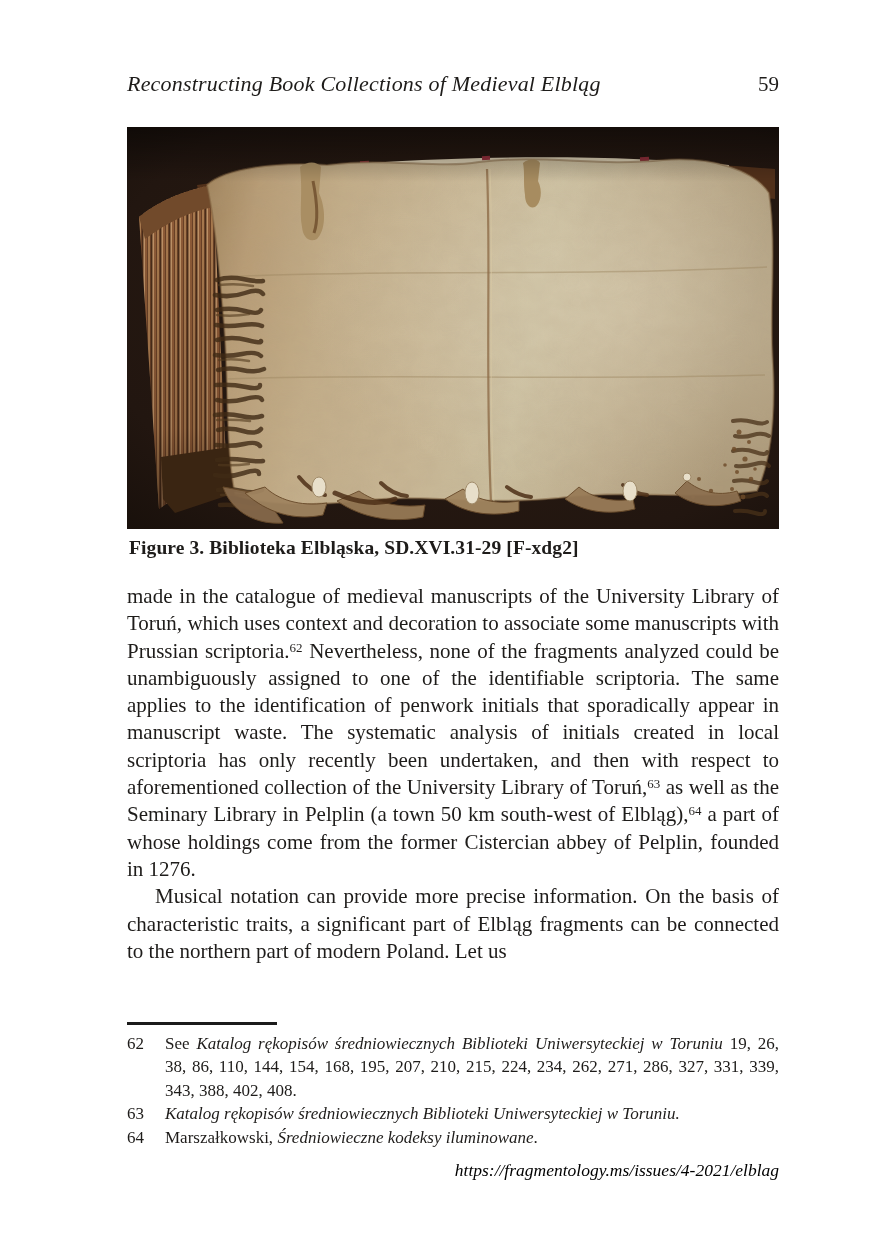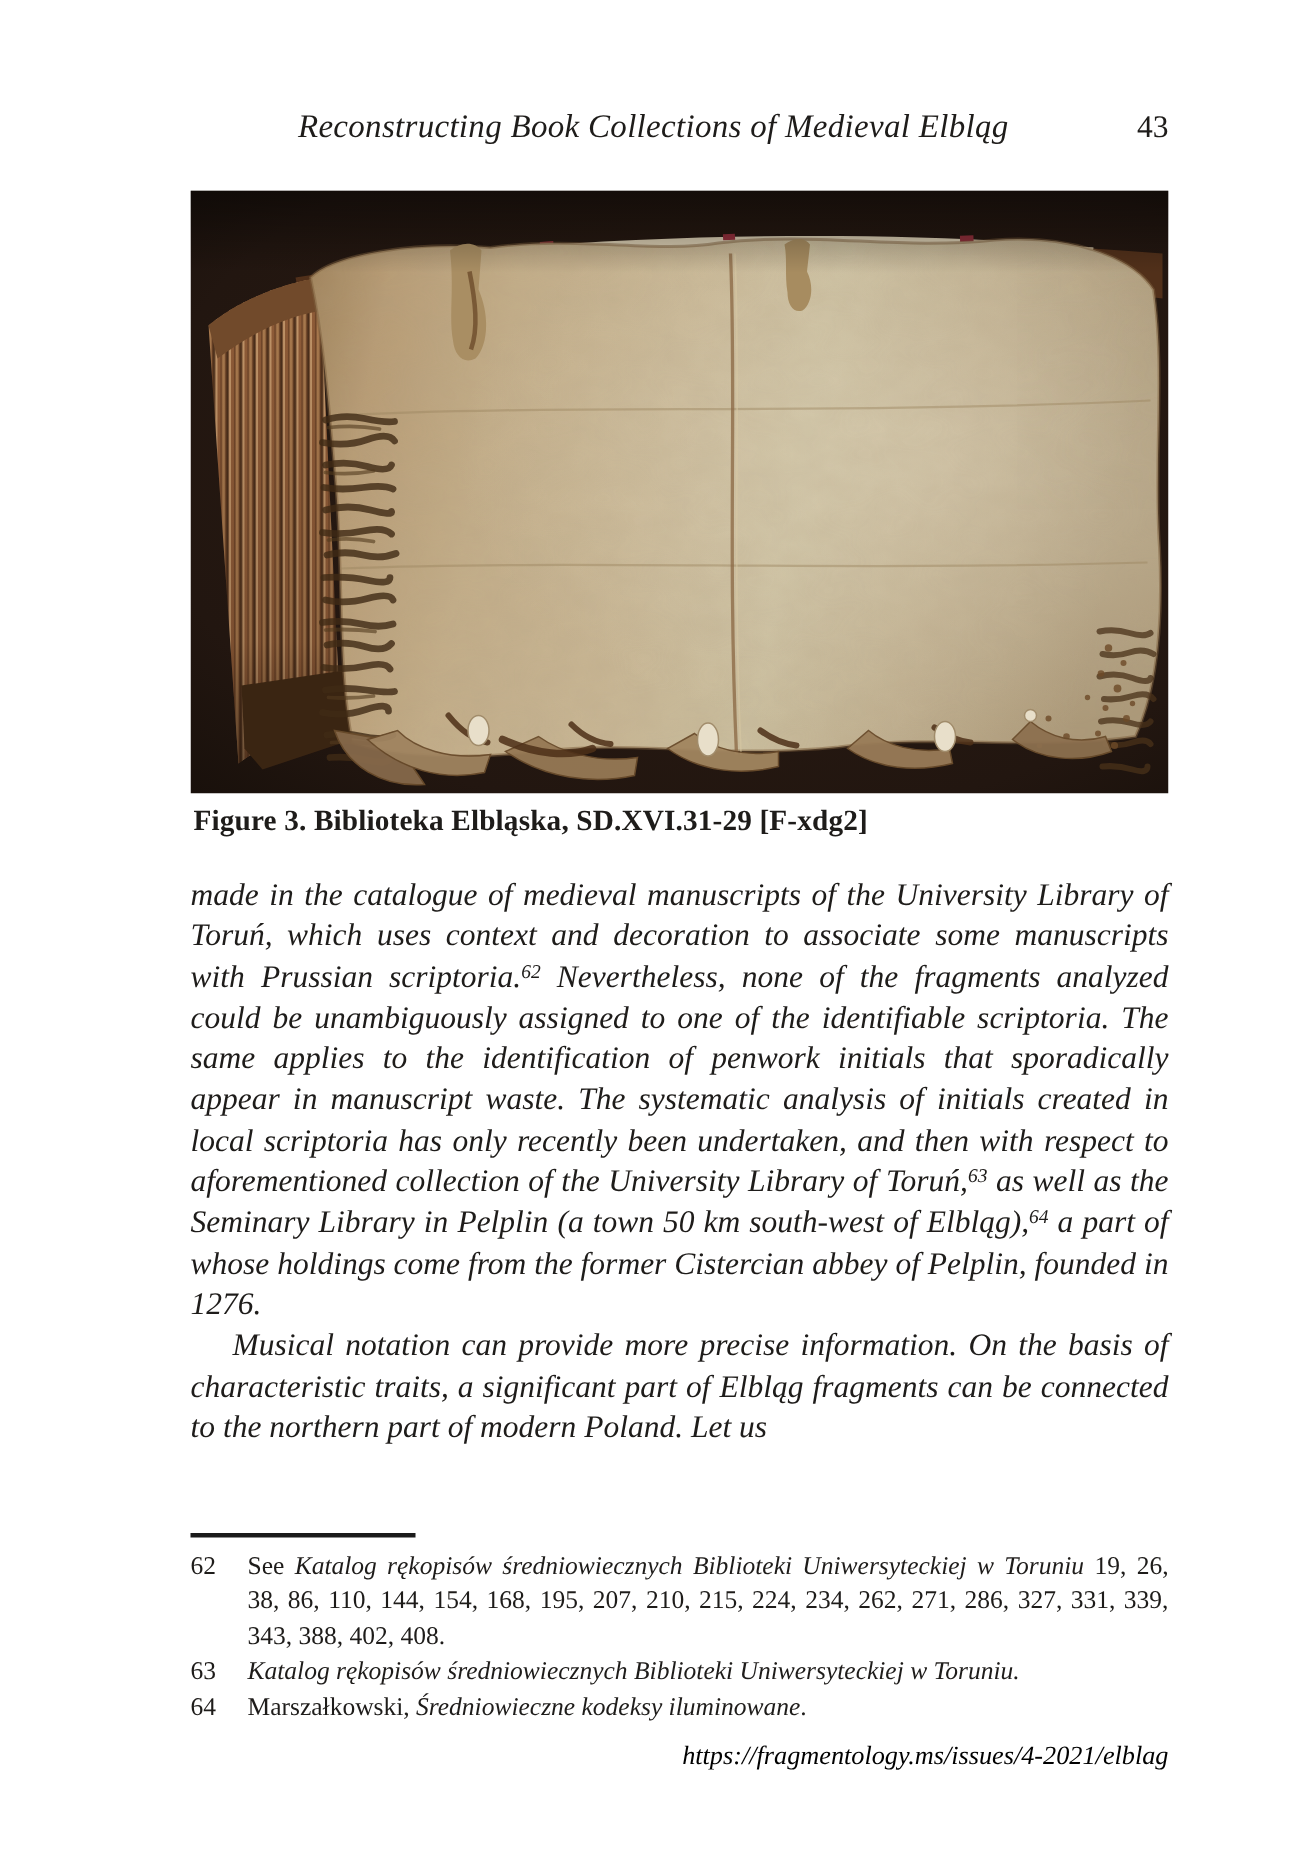--- a/index.html
+++ b/index.html
@@ -2,44 +2,44 @@
 <html><head>
 <meta charset="utf-8">
 <style>
   html,body{margin:0;padding:0;background:#e9e9e9;}
   .sheet{
     position:relative;width:874px;height:1240px;background:#ffffff;
     font-family:"Liberation Serif","DejaVu Serif",serif;color:#1e1c1a;
     margin:0 auto;overflow:hidden;
   }
   .header{position:absolute;left:127px;top:71px;width:652px;display:flex;align-items:baseline;}
-  .header .title{flex:1;text-align:center;font-style:italic;font-size:22px;letter-spacing:.2px;}
+  .header .title{flex:1;text-align:left;font-style:italic;font-size:22px;letter-spacing:.2px;}
   .header .pagenum{font-size:21px;margin-left:14px;}
   .figure{position:absolute;left:127px;top:127px;width:652px;height:402px;}
   .figure svg{display:block;width:652px;height:402px;}
   .caption{position:absolute;left:129px;top:537px;font-weight:bold;font-size:19.5px;letter-spacing:.1px;}
-  .bodytext{position:absolute;left:127px;top:583px;width:652px;font-size:21px;line-height:27.3px;text-align:justify;font-style:italic;}
+  .bodytext{position:absolute;left:127px;top:583px;width:652px;font-size:21px;line-height:27.3px;text-align:justify;}
   .bodytext p{margin:0;}
   .bodytext p.indent{text-indent:28px;}
   sup.fnref{font-size:13px;line-height:0;vertical-align:6px;}
   .footnotes{position:absolute;left:127px;top:1022px;width:652px;font-size:17px;line-height:23.4px;}
   .fn-rule{width:150px;height:3px;background:#1b1b1b;margin:0 0 7px 0;}
   .fn{display:grid;grid-template-columns:38px 1fr;text-align:justify;}
   .fn .fn-num{text-align:left;}
   .footer{position:absolute;left:127px;top:1160px;width:652px;text-align:right;font-style:italic;font-size:17.5px;color:#000000;}
   i{}
 </style>
 </head>
 <body>
 
 <div class="sheet">
 
   <div class="header">
     <div class="title">Reconstructing Book Collections of Medieval Elbląg</div>
-    <div class="pagenum">43</div>
+    <div class="pagenum">59</div>
   </div>
 
   <div class="figure">
     <svg viewBox="0 0 652 402" preserveAspectRatio="none">
       <defs>
         <radialGradient id="bgG" cx="0.55" cy="0.45" r="0.85">
           <stop offset="0" stop-color="#2b1c12"></stop>
           <stop offset="0.7" stop-color="#221610"></stop>
           <stop offset="1" stop-color="#150e09"></stop>
         </radialGradient>

